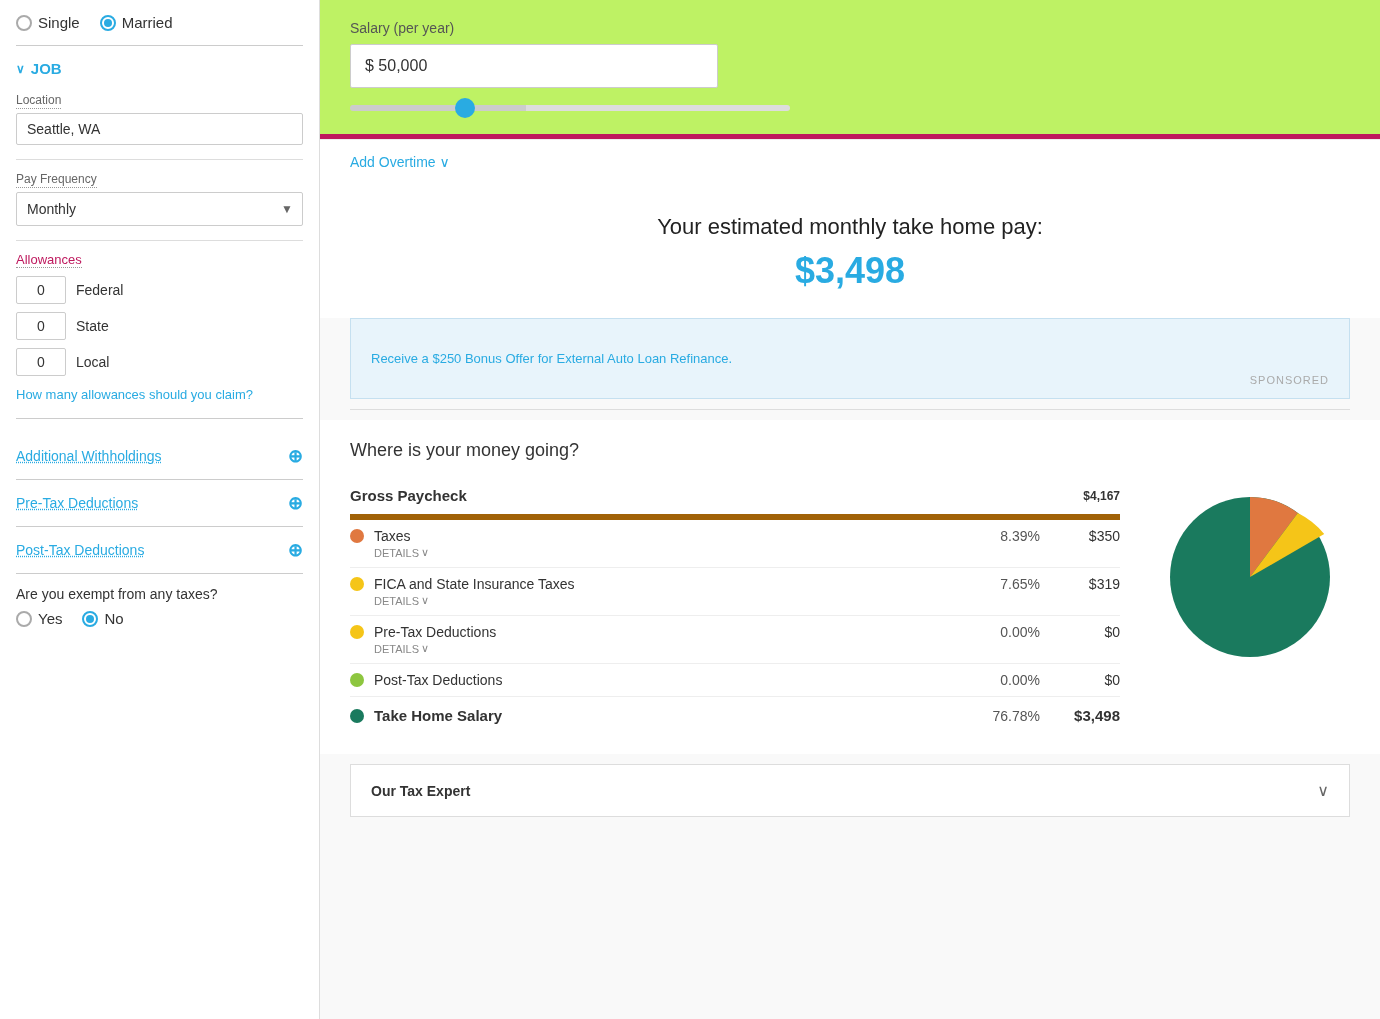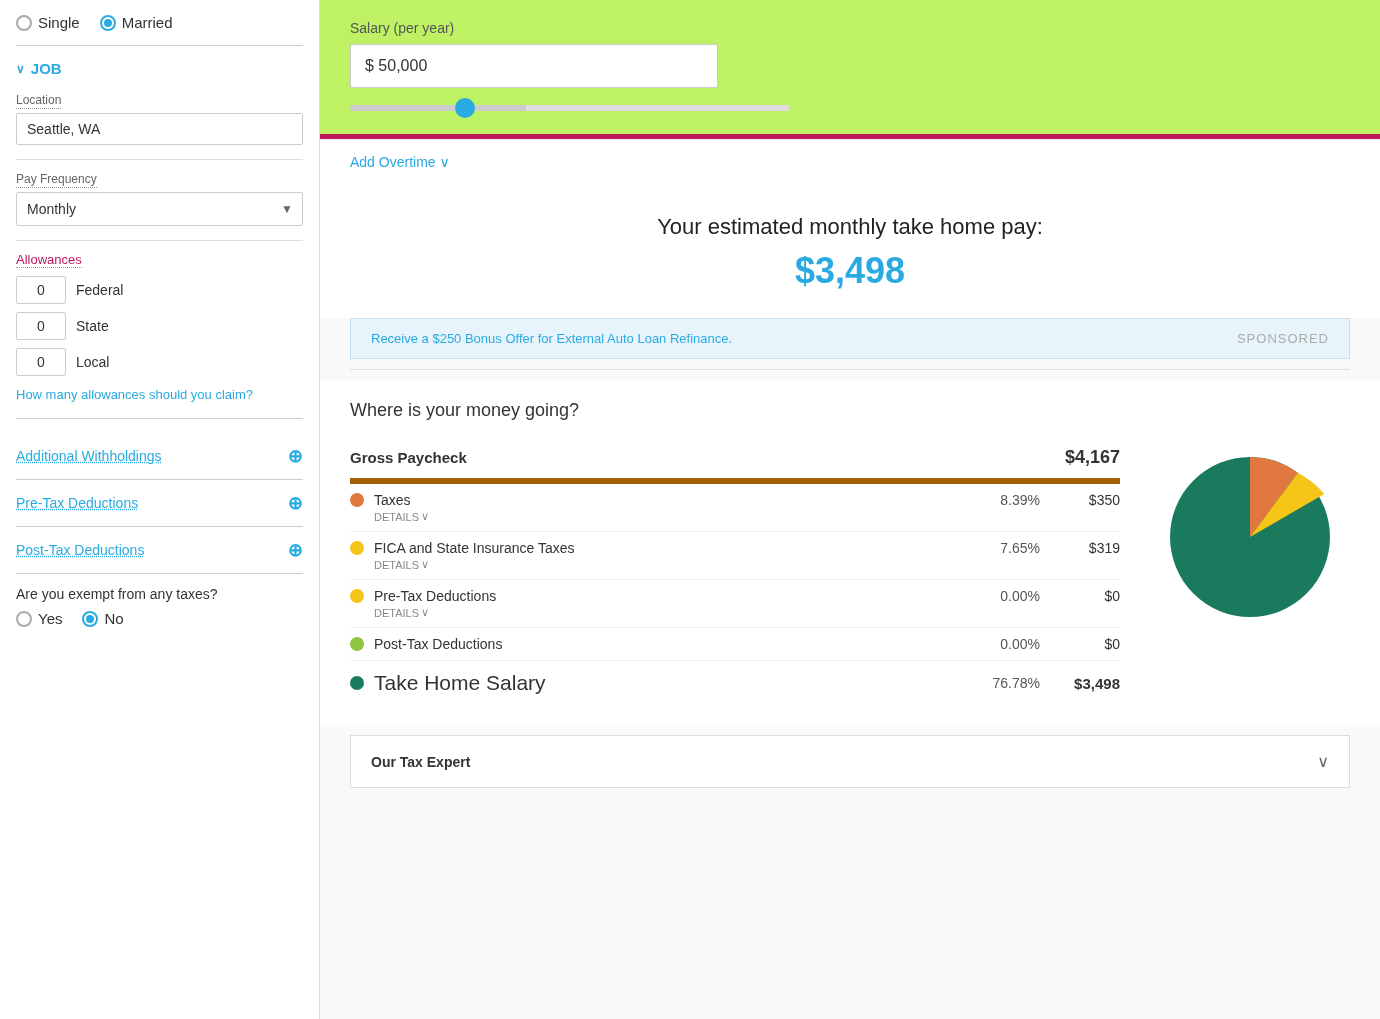--- a/index.html
+++ b/index.html
@@ -110,48 +110,48 @@
     .takehome-section { background: #fff; padding: 30px 30px 10px 30px; text-align: center; }
     .takehome-subtitle { font-size: 22px; color: #222; margin-bottom: 10px; }
     .takehome-amount { font-size: 36px; color: #29abe2; font-weight: bold; margin-bottom: 16px; }
 
     
     .sponsored-banner {
       background: #e8f4fb; padding: 12px 20px; display: flex; justify-content: space-between;
       align-items: center; margin: 0 30px 10px 30px; border: 1px solid #c5e0f0;
     }
     .sponsored-text { font-size: 13px; color: #29abe2; }
-    .sponsored-label { font-size: 13px; color: #aaa; letter-spacing: 1px; }
+    .sponsored-label { font-size: 11px; color: #aaa; letter-spacing: 1px; margin-top: 43px; }
 
     
     .breakdown-section { background: #fff; padding: 20px 30px; }
     .breakdown-title { font-size: 18px; color: #333; margin-bottom: 16px; }
 
     .breakdown-content { display: flex; gap: 30px; align-items: flex-start; }
     .breakdown-table { flex: 1; }
 
     .gross-row {
       display: flex; justify-content: space-between; align-items: center;
       padding: 10px 0; border-bottom: 6px solid #a16207;
     }
     .gross-label { font-size: 15px; font-weight: bold; color: #333; }
-    .gross-amount { font-size: 18px; font-weight: bold; color: #333; }
+    .gross-amount { font-size: 12px; font-weight: bold; color: #333; }
 
     .breakdown-row { padding: 8px 0; border-bottom: 1px solid #eee; }
     .breakdown-row-main { display: flex; align-items: center; gap: 10px; }
     .breakdown-dot { width: 14px; height: 14px; border-radius: 50%; flex-shrink: 0; }
     .breakdown-name { flex: 1; font-size: 14px; color: #333; }
     .breakdown-pct { width: 70px; text-align: right; font-size: 14px; color: #555; }
     .breakdown-amt { width: 70px; text-align: right; font-size: 14px; color: #333; }
     .details-link { font-size: 11px; color: #888; cursor: pointer; margin-left: 24px; display: flex; align-items: center; gap: 2px; margin-top: 2px; }
 
     .takehome-row {
       display: flex; align-items: center; gap: 10px; padding: 10px 0;
     }
-    .takehome-name { flex: 1; font-size: 21px; font-weight: normal; color: #333; }
+    .takehome-name { flex: 1; font-size: 15px; font-weight: bold; color: #333; }
     .takehome-pct { width: 70px; text-align: right; font-size: 14px; color: #555; }
     .takehome-amt { width: 70px; text-align: right; font-size: 15px; font-weight: bold; color: #333; }
 
     
     .pie-container { width: 200px; height: 200px; flex-shrink: 0; }
 
     
     .tax-expert-section {
       margin: 10px 30px 20px 30px; border: 1px solid #ddd;
       background: #fff;

